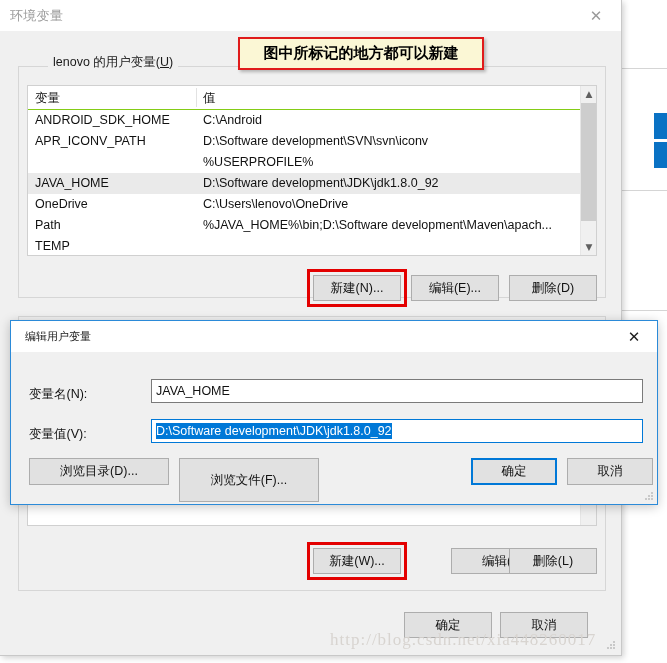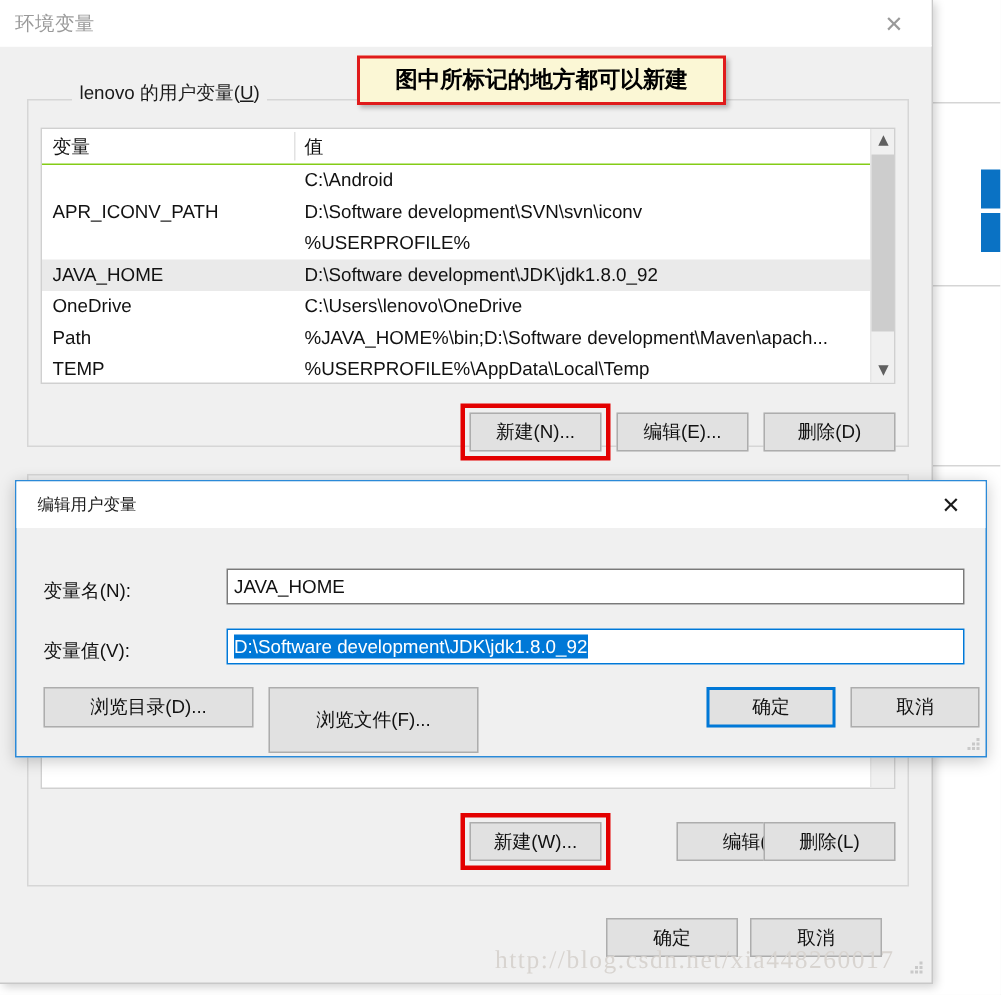--- a/index.html
+++ b/index.html
@@ -319,20 +319,21 @@
     <div class="group-label"><span>lenovo 的用户变量(</span><span class="ul">U</span><span>)</span></div>
 
     <div class="listview lv-user">
       <div class="lv-header">
         <div class="th" style="left:7px;">变量</div>
         <div class="th-sep"></div>
         <div class="th" style="left:175px;">值</div>
       </div>
 
       <div class="lv-row">
+        <div class="c-name">ANDROID_SDK_HOME</div>
         <div class="c-val">C:\Android</div>
       </div>
       <div class="lv-row">
         <div class="c-name">APR_ICONV_PATH</div>
         <div class="c-val">D:\Software development\SVN\svn\iconv</div>
       </div>
       <div class="lv-row">
         <div class="c-val">%USERPROFILE%</div>
       </div>
       <div class="lv-row sel">
@@ -342,21 +343,20 @@
       <div class="lv-row">
         <div class="c-name">OneDrive</div>
         <div class="c-val">C:\Users\lenovo\OneDrive</div>
       </div>
       <div class="lv-row">
         <div class="c-name">Path</div>
         <div class="c-val">%JAVA_HOME%\bin;D:\Software development\Maven\apach...</div>
       </div>
       <div class="lv-row">
         <div class="c-name">TEMP</div>
-        <div class="c-val">%USERPROFILE%\AppData\Local\Temp</div>
       </div>
 
       <div class="vscroll">
         <div class="vs-arrow vs-up">▲</div>
         <div class="vs-thumb" style="top:17px; height:118px;"></div>
         <div class="vs-arrow vs-down">▼</div>
       </div>
     </div>
 
     <div class="btn" style="left:313px; top:275px; width:88px; height:26px;">新建(N)...</div>

